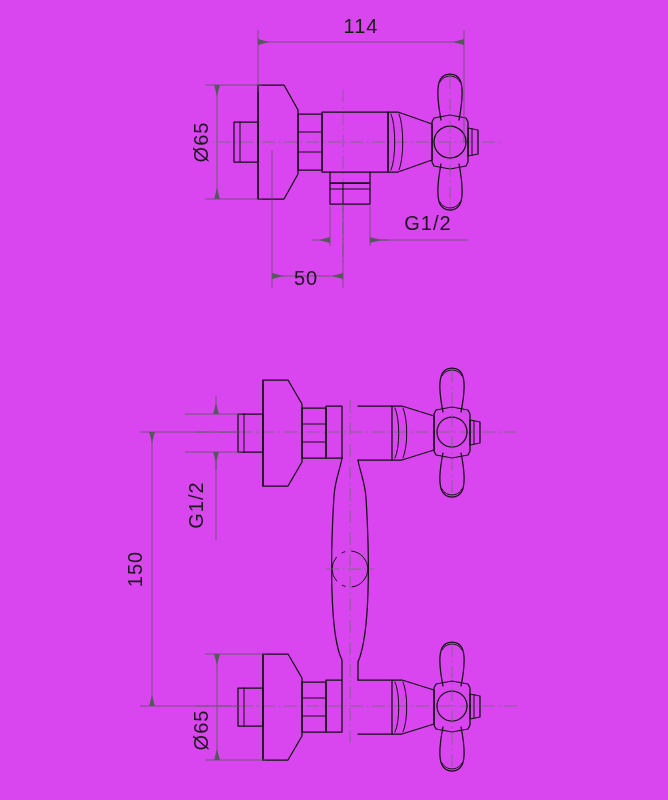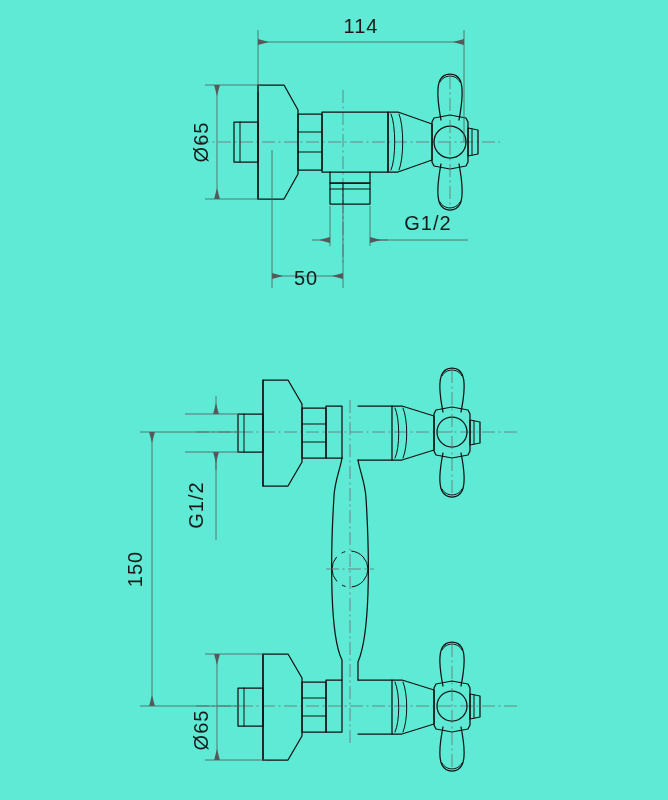--- a/index.html
+++ b/index.html
@@ -1,21 +1,21 @@
 <!DOCTYPE html>
 <html><head>
 <meta charset="utf-8">
 <style>
   html,body{margin:0;padding:0;background:#ffffff;}
   body{
     width:668px;height:800px;overflow:hidden;
     font-family:"Liberation Sans", sans-serif;
     color:#1a1a1a;
   }
-  #sheet{position:relative;width:668px;height:800px;background:#5eead4;}
+  #sheet{position:relative;width:668px;height:800px;background:#d946ef;}
   svg#drawing{position:absolute;left:0;top:0;width:668px;height:800px;display:block;}
   .obj{fill:none;stroke:#111111;stroke-width:1.25;stroke-linejoin:round;stroke-linecap:round;}
   .objthin{fill:none;stroke:#111111;stroke-width:1;stroke-linejoin:round;stroke-linecap:round;}
   .dim{fill:none;stroke:#55595c;stroke-width:0.8;}
   .ext{fill:none;stroke:#55595c;stroke-width:0.8;}
   .center{fill:none;stroke:#6b7074;stroke-width:0.8;stroke-dasharray:13 3.5 2 3.5;}
   .arrowfill{fill:#55595c;stroke:none;}
   .dimtext{
     font-family:"Liberation Sans", sans-serif;
     font-size:20px;fill:#1a1a1a;stroke:none;

